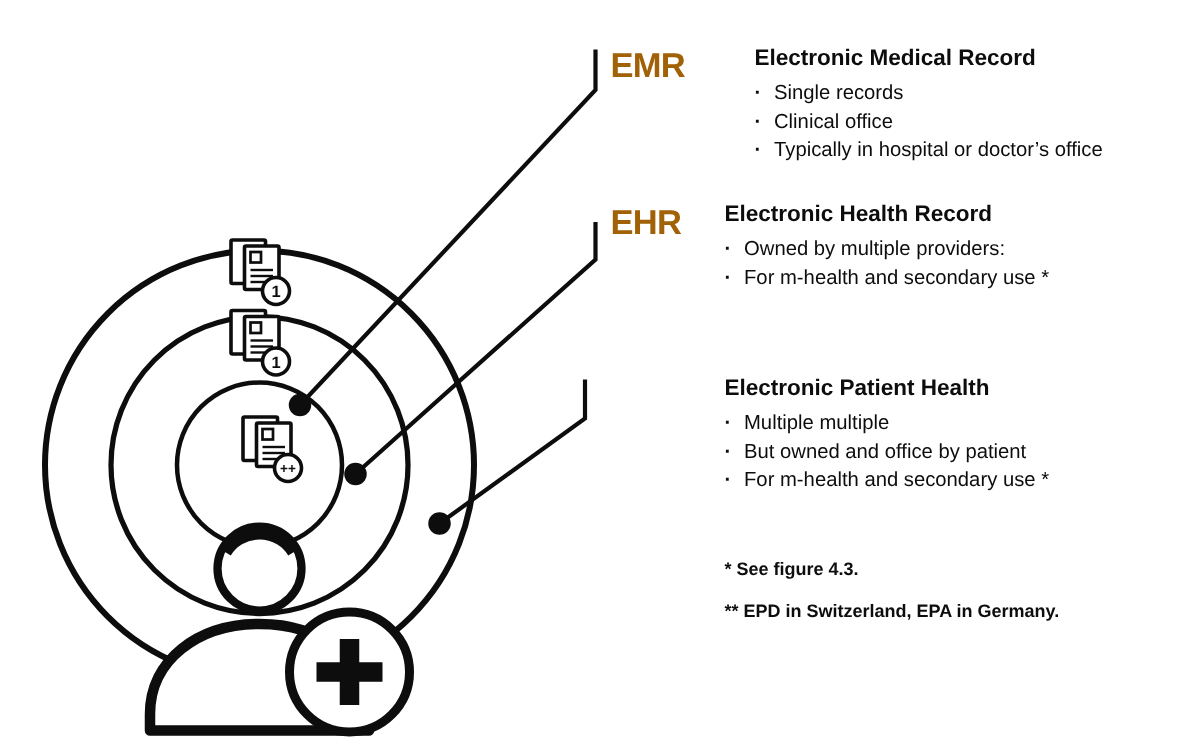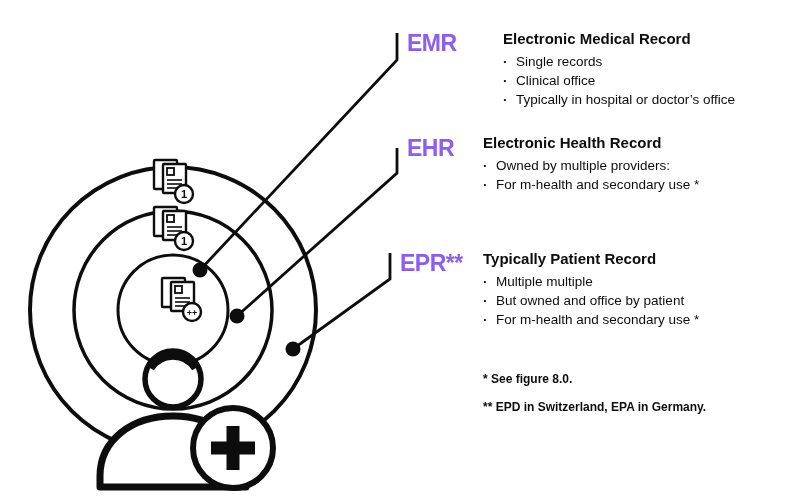--- a/index.html
+++ b/index.html
@@ -15,21 +15,21 @@
   .diagram-svg {
     position: absolute;
     left: 0; top: 0;
     width: 786px; height: 500px;
   }
   .big-label {
     position: absolute;
     font-weight: bold;
     font-size: 23px;
     letter-spacing: -0.5px;
-    color: #8b5cf6;
+    color: #a16207;
     white-space: nowrap;
   }
   .section {
     position: absolute;
     left: 483px;
     width: 295px;
   }
   .section-title {
     font-weight: bold;
     font-size: 15px;
@@ -130,21 +130,20 @@
       <circle cx="233" cy="448" r="40" fill="#ffffff" stroke="#0d0d0d" stroke-width="6"></circle>
       <g stroke="#0d0d0d" stroke-width="13">
         <line x1="211" y1="448" x2="255" y2="448"></line>
         <line x1="233" y1="426" x2="233" y2="470"></line>
       </g>
     </g>
   </svg>
 
   <div class="big-label" style="left:407px; top:30px;">EMR</div>
   <div class="big-label" style="left:407px; top:135px;">EHR</div>
-  <div class="big-label" style="left:400px; top:250px;">EPR**</div>
 
   <div class="section" style="top:30px;margin-left:20px;">
     <div class="section-title">Electronic Medical Record</div>
     <div class="bullet-row">
       <span class="bullet-marker">·</span>
       <span class="bullet-text">Single records</span>
     </div>
     <div class="bullet-row">
       <span class="bullet-marker">·</span>
       <span class="bullet-text">Clinical office</span>
@@ -161,31 +160,31 @@
       <span class="bullet-marker">·</span>
       <span class="bullet-text">Owned by multiple providers:</span>
     </div>
     <div class="bullet-row">
       <span class="bullet-marker">·</span>
       <span class="bullet-text">For m-health and secondary use *</span>
     </div>
   </div>
 
   <div class="section" style="top:250px;">
-    <div class="section-title">Typically Patient Record</div>
+    <div class="section-title">Electronic Patient Health</div>
     <div class="bullet-row">
       <span class="bullet-marker">·</span>
       <span class="bullet-text">Multiple multiple</span>
     </div>
     <div class="bullet-row">
       <span class="bullet-marker">·</span>
       <span class="bullet-text">But owned and office by patient</span>
     </div>
     <div class="bullet-row">
       <span class="bullet-marker">·</span>
       <span class="bullet-text">For m-health and secondary use *</span>
     </div>
   </div>
 
-  <div class="footnote" style="top:372px;">* See figure 8.0.</div>
+  <div class="footnote" style="top:372px;">* See figure 4.3.</div>
   <div class="footnote" style="top:400px;">** EPD in Switzerland, EPA in Germany.</div>
 
 </div>
 
 </body></html>

